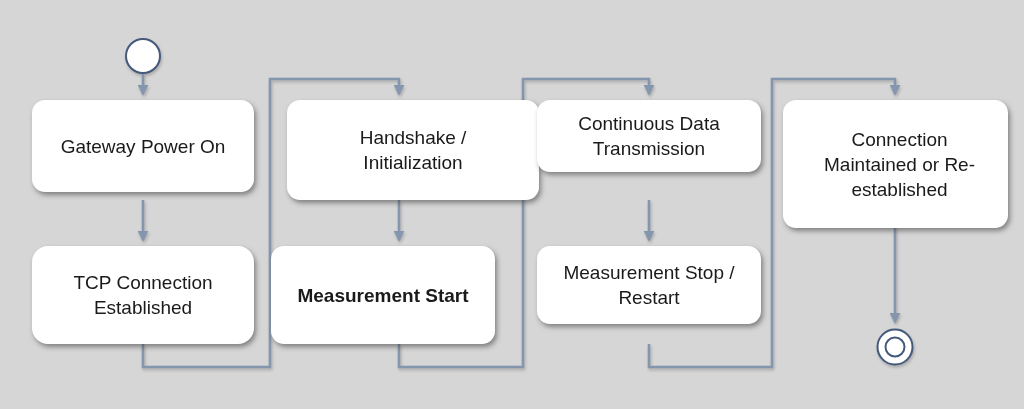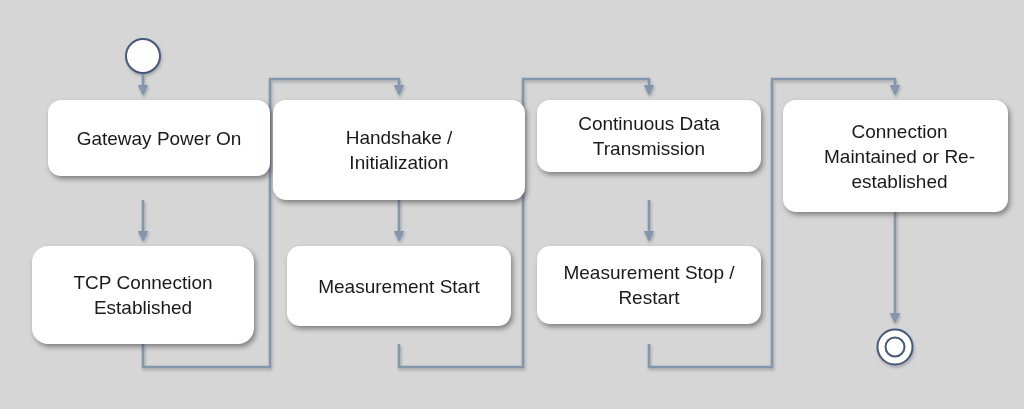--- a/index.html
+++ b/index.html
@@ -33,27 +33,27 @@
     background:var(--node-fill);
     border-radius:13px;
     box-shadow:2px 3px 5px rgba(60,60,60,0.55);
     display:flex;align-items:center;justify-content:center;
     text-align:center;
     color:var(--node-text);
     font-size:19px;line-height:25px;
     white-space:pre-line;
     padding:4px 8px;box-sizing:border-box;
   }
-  .n1{left:32px;  top:100px; width:222px; height:76px;margin-left:16px;}
+  .n1{left:32px;  top:100px; width:222px; height:92px;}
   .n2{left:32px;  top:246px; width:222px; height:98px;border-radius:16px;}
-  .n3{left:273px; top:100px; width:252px; height:100px;}
-  .n4{left:287px; top:246px; width:224px; height:80px;}
+  .n3{left:287px; top:100px; width:252px; height:100px;}
+  .n4{left:271px; top:246px; width:224px; height:98px;font-weight:bold;}
   .n5{left:537px; top:100px; width:224px; height:72px;}
   .n6{left:537px; top:246px; width:224px; height:78px;}
-  .n7{left:783px; top:100px; width:225px; height:112px;padding-left:16px;}
+  .n7{left:783px; top:100px; width:225px; height:128px;padding-left:16px;}
 </style>
 </head>
 <body>
 
 <div>
 
   <svg id="connector-layer" viewBox="0 0 1024 409" xmlns="http://www.w3.org/2000/svg">
     <defs>
       <marker id="arrow" viewBox="0 0 10 10" refX="8.5" refY="5" markerWidth="11" markerHeight="11" markerUnits="userSpaceOnUse" orient="auto">
         <path class="arrowhead" d="M0,0 L10,5 L0,10 z"></path>

